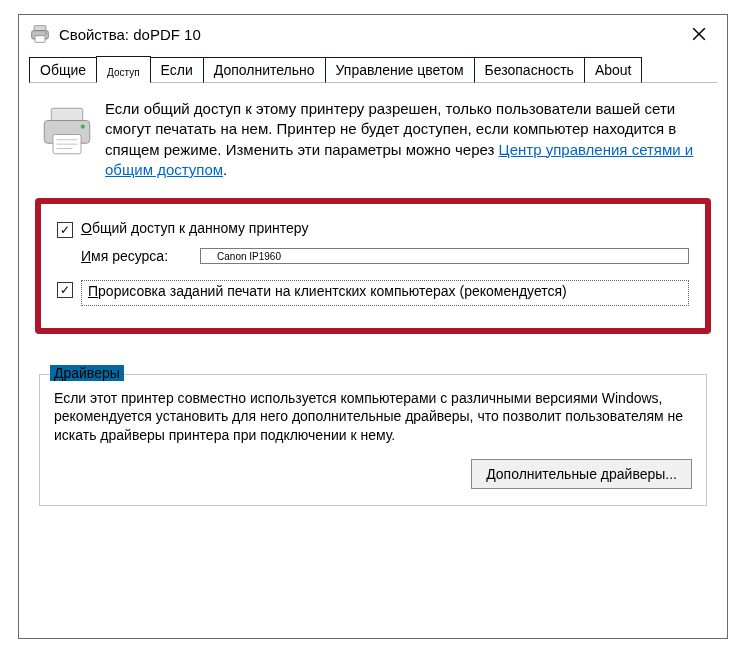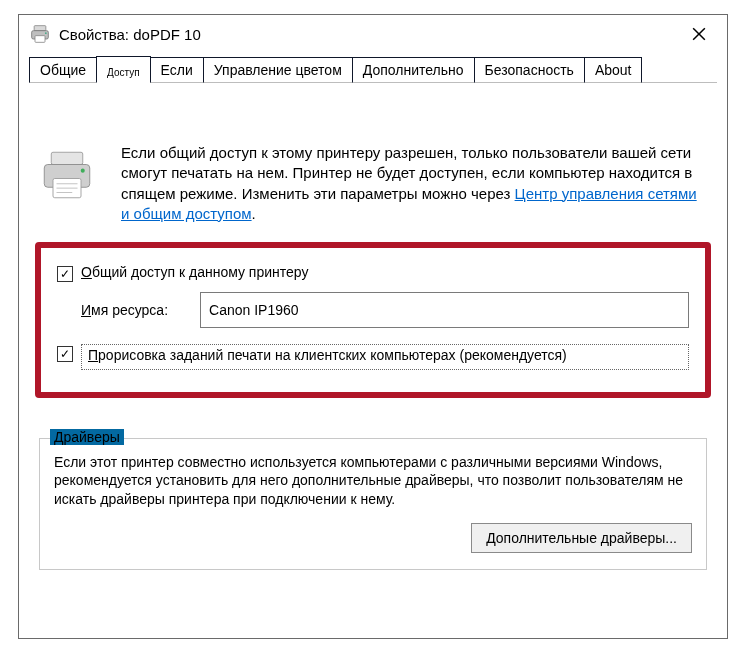--- a/index.html
+++ b/index.html
@@ -102,23 +102,22 @@
   .tabpage {
     flex: 1;
     padding: 16px 20px 18px 20px;
     box-sizing: border-box;
     overflow: hidden;
   }
 
   
   .info-row {
     display: flex;
-    gap: 26px;
+    gap: 10px;
     margin-bottom: 18px;
-    margin-top: 44px;
   }
   .printer-icon {
     width: 56px;
     height: 56px;
     flex: 0 0 56px;
     margin-top: 4px;
   }
   .info-text {
     flex: 1;
     line-height: 1.35;
@@ -161,25 +160,25 @@
     display: flex;
     align-items: center;
     gap: 32px;
     margin: 6px 0 16px 24px;
   }
   .resource-label {
     white-space: nowrap;
   }
   .resource-input {
     flex: 1;
-    height: 36px;
+    height: 16px;
     border: 1px solid #7a7a7a;
-    padding: 0 8px;
+    padding: 0 16px;
     font-family: inherit;
-    font-size: 14px;
+    font-size: 10px;
     box-sizing: border-box;
   }
   .render-row {
     display: flex;
     align-items: flex-start;
     gap: 8px;
     margin-left: 0;
   }
   .dotted-box {
     flex: 1;
@@ -246,22 +245,22 @@
           <line x1="1" y1="1" x2="11" y2="11" stroke="#000" stroke-width="1.3"></line>
           <line x1="11" y1="1" x2="1" y2="11" stroke="#000" stroke-width="1.3"></line>
         </svg>
       </div>
     </div>
 
     <div class="tabstrip">
       <div class="tab">Общие</div>
       <div class="tab active">Доступ</div>
       <div class="tab">Если</div>
+      <div class="tab">Дополнительно</div>
       <div class="tab">Управление цветом</div>
-      <div class="tab">Дополнительно</div>
       <div class="tab">Безопасность</div>
       <div class="tab">About</div>
     </div>
 
     <div class="tabpage">
 
       <div class="info-row">
         <div class="printer-icon">
           <svg viewBox="0 0 64 64" width="56" height="56">
             <rect x="14" y="6" width="36" height="14" rx="2" fill="#e4e4e4" stroke="#9a9a9a"></rect>

